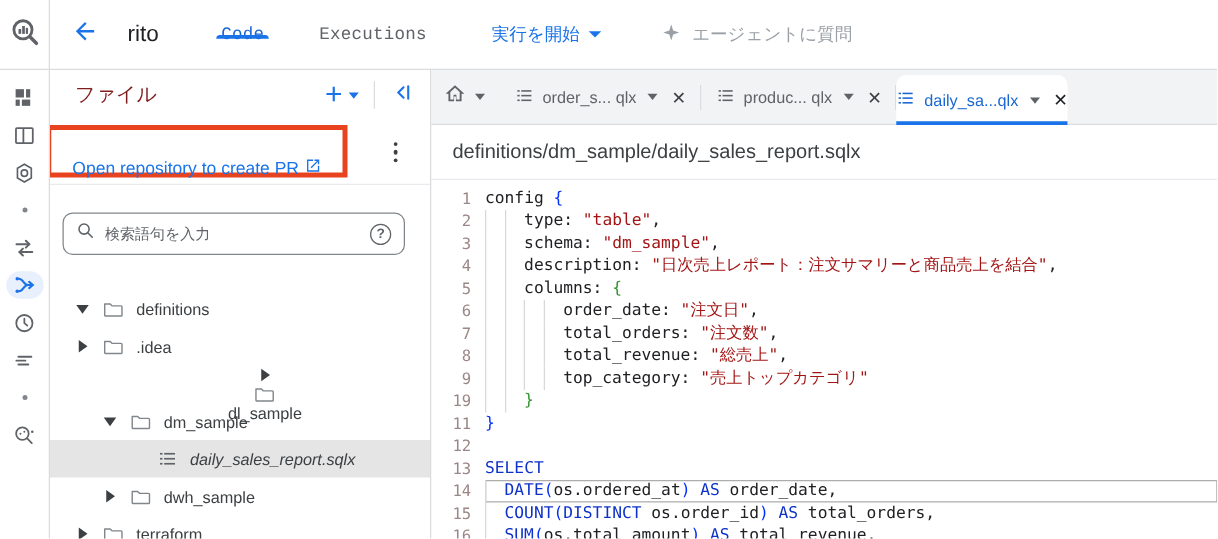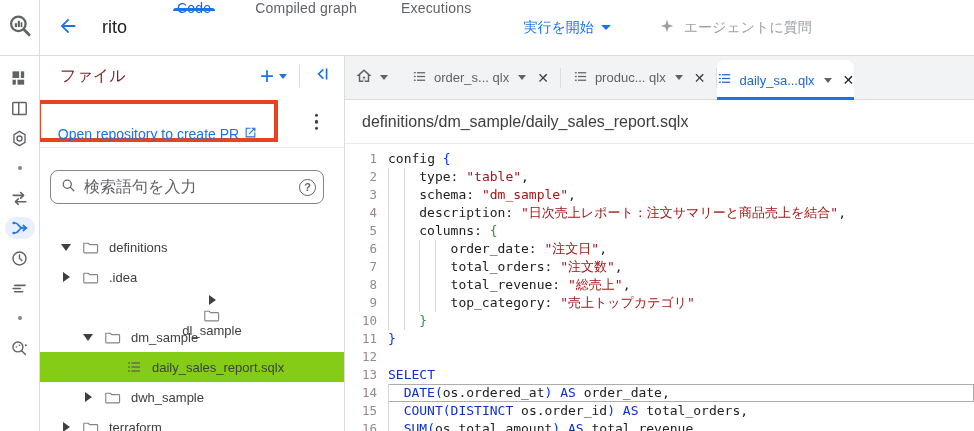--- a/index.html
+++ b/index.html
@@ -6,21 +6,21 @@
   html,body { background:#fff; }
   body { font-family:"Liberation Sans","DejaVu Sans",sans-serif; color:#202124; }
   #app { position:relative; width:974px; height:431px; overflow:hidden; background:#fff; }
 
   
   .header { position:absolute; top:0; left:0; width:974px; height:56px; background:#fff;
             border-bottom:1px solid #dadce0; display:flex; align-items:stretch; z-index:5; }
   .logo-cell { width:40px; height:56px; border-right:1px solid #dadce0; display:flex; align-items:center; justify-content:center; flex:0 0 40px; }
   .back-btn { width:40px; display:flex; align-items:center; justify-content:center; cursor:pointer; margin-left:8px; }
   .app-title { display:flex; align-items:center; font-size:18px; color:#202124; margin-left:14px; margin-right:28px; }
-  .header-tabs { display:flex; align-items:flex-start; }
+  .header-tabs { display:flex; align-items:center;font-family:Liberation Mono, monospace; }
   .h-tab { position:relative; display:flex; align-items:center; padding:0 22px; font-size:14px; color:#5f6368; cursor:pointer; letter-spacing:.2px; }
   .h-tab.active { color:#1967d2; font-weight:500; }
   .h-tab.active::after { content:""; position:absolute; left:18px; right:18px; bottom:5px; height:3px; background:#1a73e8; border-radius:3px 3px 0 0; }
   .run-menu { display:flex; align-items:center; gap:7px; color:#1a73e8; font-size:14px; font-weight:500; margin-left:30px; cursor:pointer; }
   .caret-down { width:0; height:0; border-left:5px solid transparent; border-right:5px solid transparent; border-top:5px solid currentColor; display:inline-block; }
   .ask-agent { display:flex; align-items:center; gap:9px; color:#9aa0a6; font-size:14px; margin-left:48px; cursor:pointer; }
 
   
   .rail { position:absolute; top:56px; left:0; width:40px; height:375px; border-right:1px solid #dadce0;
           display:flex; flex-direction:column; align-items:center; padding-top:11px; gap:8px; background:#fff; z-index:3; }
@@ -38,26 +38,26 @@
   .plus-btn { color:#1a73e8; font-size:24px; font-weight:400; line-height:20px; cursor:pointer; display:flex; align-items:center; gap:5px; }
   .plus-caret { width:0; height:0; border-left:4px solid transparent; border-right:4px solid transparent; border-top:5px solid #1a73e8; }
   .sb-divider-v { width:1px; height:22px; background:#dadce0; margin:0 6px; }
   .collapse-btn { cursor:pointer; display:flex; align-items:center; }
   .repo-row { position:relative; height:52px; border-bottom:1px solid #e8eaed; display:flex; align-items:center; }
   .repo-box { position:absolute; left:-3px; top:4px; width:241px; height:42px; border:4px solid #e8421f; display:flex; align-items:center; justify-content:center; background:#fff; }
   .repo-link { color:#1a73e8; font-size:14px; cursor:pointer; display:flex; align-items:center; gap:5px; white-space:nowrap;margin-top:26px; }
   .kebab-btn { position:absolute; right:22px; top:50%; transform:translateY(-50%); cursor:pointer; display:flex; flex-direction:column; gap:3px; padding:4px; }
   .kebab-btn i { width:3.5px; height:3.5px; border-radius:50%; background:#3c4043; }
   .search-wrap { margin:22px 20px 0 10px; height:34px; border:1px solid #80868b; border-radius:8px; display:flex; align-items:center; padding:0 10px; gap:8px; }
-  .search-wrap input { border:none; outline:none; flex:1; font-size:16px; color:#202124; font-family:inherit; background:transparent; }
+  .search-wrap input { border:none; outline:none; flex:1; font-size:12px; color:#202124; font-family:inherit; background:transparent; }
   .search-wrap input::placeholder { color:#5f6368; }
   .help-circle { width:17px; height:17px; border:1.5px solid #5f6368; border-radius:50%; color:#5f6368; font-size:11px; font-weight:700; display:flex; align-items:center; justify-content:center; flex:0 0 17px; cursor:pointer; }
   .tree { margin-top:28px; }
   .tree-row { position:relative; height:30px; display:flex; align-items:center; font-size:13px; color:#3c4043; cursor:pointer; }
-  .tree-row.selected { background:#84cc16; }
+  .tree-row.selected { background:#e5e5e5;font-style:italic; }
   .tree-row.selected::before { content:""; position:absolute; left:-5px; top:0; width:5px; height:100%; background:#1967d2; }
   .tw-arrow { width:16px; display:flex; align-items:center; justify-content:center; flex:0 0 16px; }
   .arr-r { width:0; height:0; border-top:5px solid transparent; border-bottom:5px solid transparent; border-left:7px solid #3c4043; }
   .arr-d { width:0; height:0; border-left:5px solid transparent; border-right:5px solid transparent; border-top:7px solid #3c4043; }
   .tw-icon { margin:0 10px 0 8px; display:flex; align-items:center; }
   .tree-label { white-space:nowrap; }
 
   
   .editor { position:absolute; top:56px; left:345px; width:629px; height:375px; background:#fff; }
   .tabstrip { height:44px; background:#f1f3f4; display:flex; align-items:stretch; border-bottom:1px solid #dadce0; position:relative; }
@@ -104,21 +104,20 @@
     <div class="back-btn">
       <span>
         <svg width="22" height="22" viewBox="0 0 24 24">
             <path d="M20 11H7.8l5.6-5.6L12 4l-8 8 8 8 1.4-1.4L7.8 13H20v-2z" fill="#1a73e8"></path>
           </svg>
       </span>
     </div>
     <div class="app-title">rito</div>
     <div class="header-tabs" id="header-tabs">
         <div class="h-tab active">Code</div>
-        <div class="h-tab">Compiled graph</div>
         <div class="h-tab">Executions</div>
       </div>
     <div class="run-menu">
       <span>実行を開始</span>
       <span class="caret-down"></span>
     </div>
     <div class="ask-agent">
       <span>
         <svg width="16" height="16" viewBox="0 0 24 24">
             <path d="M12 2.5l2.3 7.2 7.2 2.3-7.2 2.3L12 21.5l-2.3-7.2-7.2-2.3 7.2-2.3z" fill="#9aa0a6"></path>
@@ -387,21 +386,21 @@
     <div class="code-area" id="code">
         <div class="code-line"><div class="gutter">1</div><div class="lc"><span class="tok-pl">config </span><span class="tok-b1">{</span></div></div>
         <div class="code-line"><div class="gutter">2</div><div class="lc"><span class="tok-ig">  </span><span class="tok-ig">  </span><span class="tok-pl">type: </span><span class="tok-st">"table"</span><span class="tok-pl">,</span></div></div>
         <div class="code-line"><div class="gutter">3</div><div class="lc"><span class="tok-ig">  </span><span class="tok-ig">  </span><span class="tok-pl">schema: </span><span class="tok-st">"dm_sample"</span><span class="tok-pl">,</span></div></div>
         <div class="code-line"><div class="gutter">4</div><div class="lc"><span class="tok-ig">  </span><span class="tok-ig">  </span><span class="tok-pl">description: </span><span class="tok-st">"日次売上レポート：注文サマリーと商品売上を結合"</span><span class="tok-pl">,</span></div></div>
         <div class="code-line"><div class="gutter">5</div><div class="lc"><span class="tok-ig">  </span><span class="tok-ig">  </span><span class="tok-pl">columns: </span><span class="tok-b2">{</span></div></div>
         <div class="code-line"><div class="gutter">6</div><div class="lc"><span class="tok-ig">  </span><span class="tok-ig">  </span><span class="tok-ig">  </span><span class="tok-ig">  </span><span class="tok-pl">order_date: </span><span class="tok-st">"注文日"</span><span class="tok-pl">,</span></div></div>
         <div class="code-line"><div class="gutter">7</div><div class="lc"><span class="tok-ig">  </span><span class="tok-ig">  </span><span class="tok-ig">  </span><span class="tok-ig">  </span><span class="tok-pl">total_orders: </span><span class="tok-st">"注文数"</span><span class="tok-pl">,</span></div></div>
         <div class="code-line"><div class="gutter">8</div><div class="lc"><span class="tok-ig">  </span><span class="tok-ig">  </span><span class="tok-ig">  </span><span class="tok-ig">  </span><span class="tok-pl">total_revenue: </span><span class="tok-st">"総売上"</span><span class="tok-pl">,</span></div></div>
         <div class="code-line"><div class="gutter">9</div><div class="lc"><span class="tok-ig">  </span><span class="tok-ig">  </span><span class="tok-ig">  </span><span class="tok-ig">  </span><span class="tok-pl">top_category: </span><span class="tok-st">"売上トップカテゴリ"</span></div></div>
-        <div class="code-line"><div class="gutter">10</div><div class="lc"><span class="tok-ig">  </span><span class="tok-ig">  </span><span class="tok-b2">}</span></div></div>
+        <div class="code-line"><div class="gutter">19</div><div class="lc"><span class="tok-ig">  </span><span class="tok-ig">  </span><span class="tok-b2">}</span></div></div>
         <div class="code-line"><div class="gutter">11</div><div class="lc"><span class="tok-b1">}</span></div></div>
         <div class="code-line"><div class="gutter">12</div><div class="lc"></div></div>
         <div class="code-line"><div class="gutter">13</div><div class="lc"><span class="tok-kw">SELECT</span></div></div>
         <div class="code-line active"><div class="gutter">14</div><div class="lc"><span class="tok-ig">  </span><span class="tok-kw">DATE</span><span class="tok-b1">(</span><span class="tok-pl">os.ordered_at</span><span class="tok-b1">)</span><span class="tok-pl"> </span><span class="tok-kw">AS</span><span class="tok-pl"> order_date,</span></div></div>
         <div class="code-line"><div class="gutter">15</div><div class="lc"><span class="tok-ig">  </span><span class="tok-kw">COUNT</span><span class="tok-b1">(</span><span class="tok-kw">DISTINCT</span><span class="tok-pl"> os.order_id</span><span class="tok-b1">)</span><span class="tok-pl"> </span><span class="tok-kw">AS</span><span class="tok-pl"> total_orders,</span></div></div>
         <div class="code-line"><div class="gutter">16</div><div class="lc"><span class="tok-ig">  </span><span class="tok-kw">SUM</span><span class="tok-b1">(</span><span class="tok-pl">os.total_amount</span><span class="tok-b1">)</span><span class="tok-pl"> </span><span class="tok-kw">AS</span><span class="tok-pl"> total_revenue,</span></div></div>
       </div>
   </div>
 
 </div>

